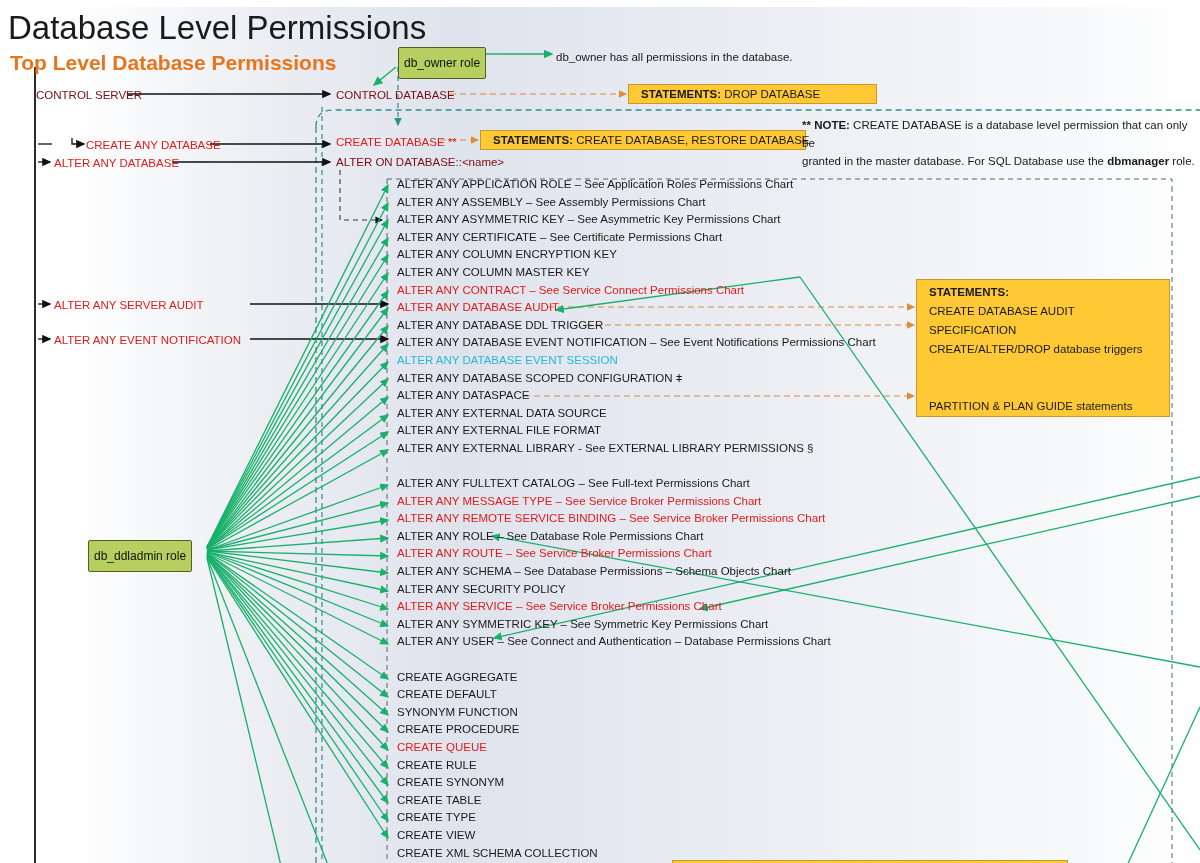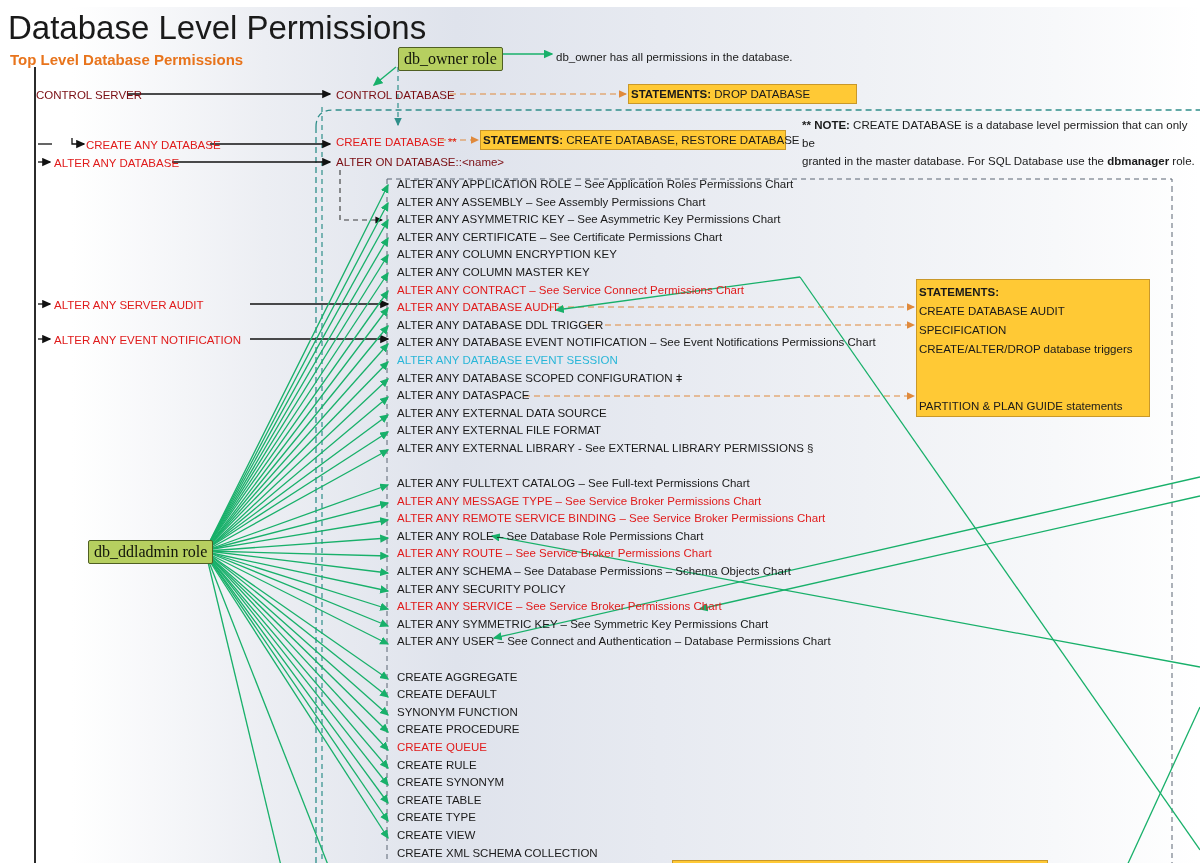--- a/index.html
+++ b/index.html
@@ -9,33 +9,33 @@
     background:#ffffff;
     overflow:hidden;
     position:relative;
   }
   #root{position:relative;width:1200px;height:863px;overflow:hidden;
     background:linear-gradient(90deg,#ffffff 0%,#ffffff 6%,#eceef3 22%,#dfe3ec 38%,#e7eaf1 55%,#eff1f5 72%,#f7f8fa 88%,#ffffff 100%);
     margin-top:7px;
   }
   .abs{position:absolute;}
   #title{left:8px;top:2px;font-size:33px;color:#1a1a1a;font-weight:400;letter-spacing:0px;font-family:"Liberation Sans",sans-serif;}
-  #subtitle{left:10px;top:44px;font-size:15px;font-weight:bold;color:#e8741c;}
+  #subtitle{left:10px;top:44px;font-size:21px;font-weight:bold;color:#e8741c;}
   .txt{font-size:11.5px;color:#1a1a1a;white-space:nowrap;line-height:12px;}
   .red{color:#e01b1b;}
   .cyan{color:#29b6d8;}
   .dark{color:#7a0d12;}
   .bold{font-weight:bold;}
   .role{
     background:#b6cf60;border:1px solid #4f5f23;border-radius:2px;
-    font-size:16px;color:#11140a;padding:2px 5px;white-space:nowrap;font-family:Liberation Serif, serif;
+    font-size:12px;color:#11140a;padding:8px 5px;white-space:nowrap;
   }
   .stmtbox{
     background:#ffc935;border:1px solid #c9982a;
-    font-size:11.5px;color:#1a1a1a;padding:3px 2px;white-space:nowrap;
+    font-size:11.5px;color:#1a1a1a;padding:3px 12px;white-space:nowrap;
   }
   .stmtbox.multi{white-space:normal;line-height:19px;}
   .notebox{font-size:11.5px;color:#1a1a1a;line-height:18px;}
   svg.lines{position:absolute;left:0;top:0;width:1200px;height:863px;overflow:visible;}
   .perm-list div{height:17.6px;}
   #leftbar{left:34px;top:60px;width:2px;height:803px;background:#2b2b2b;}
 </style>
 </head>
 <body>
 

